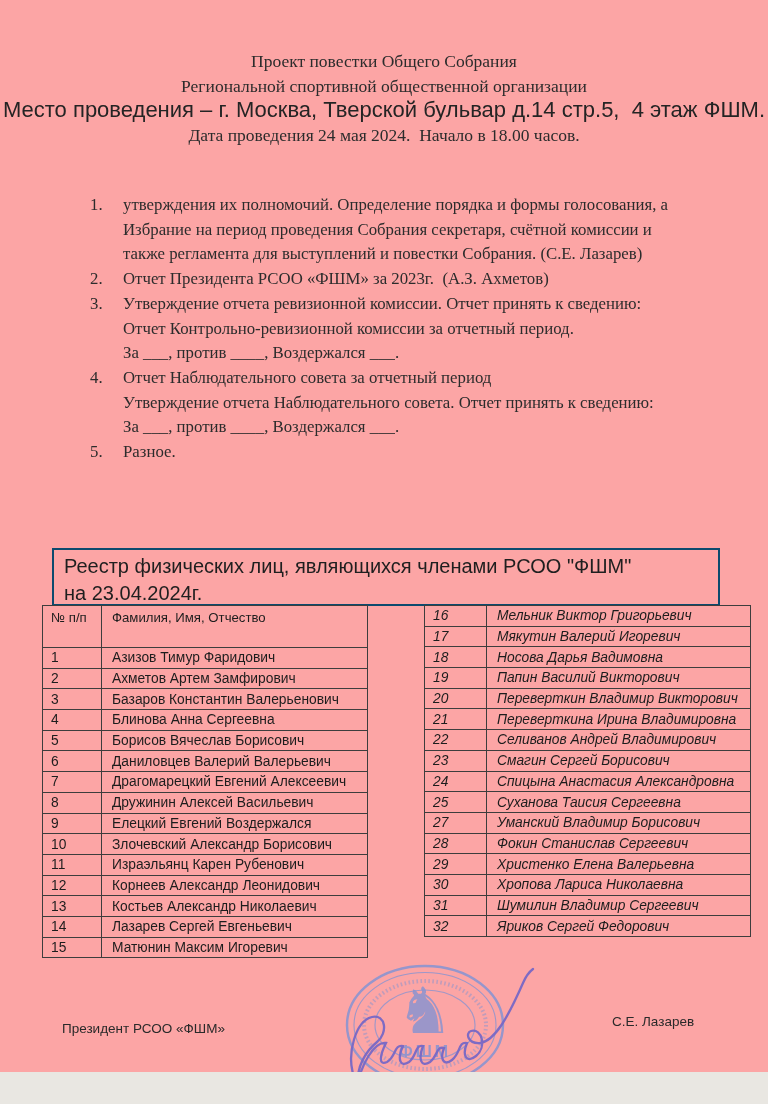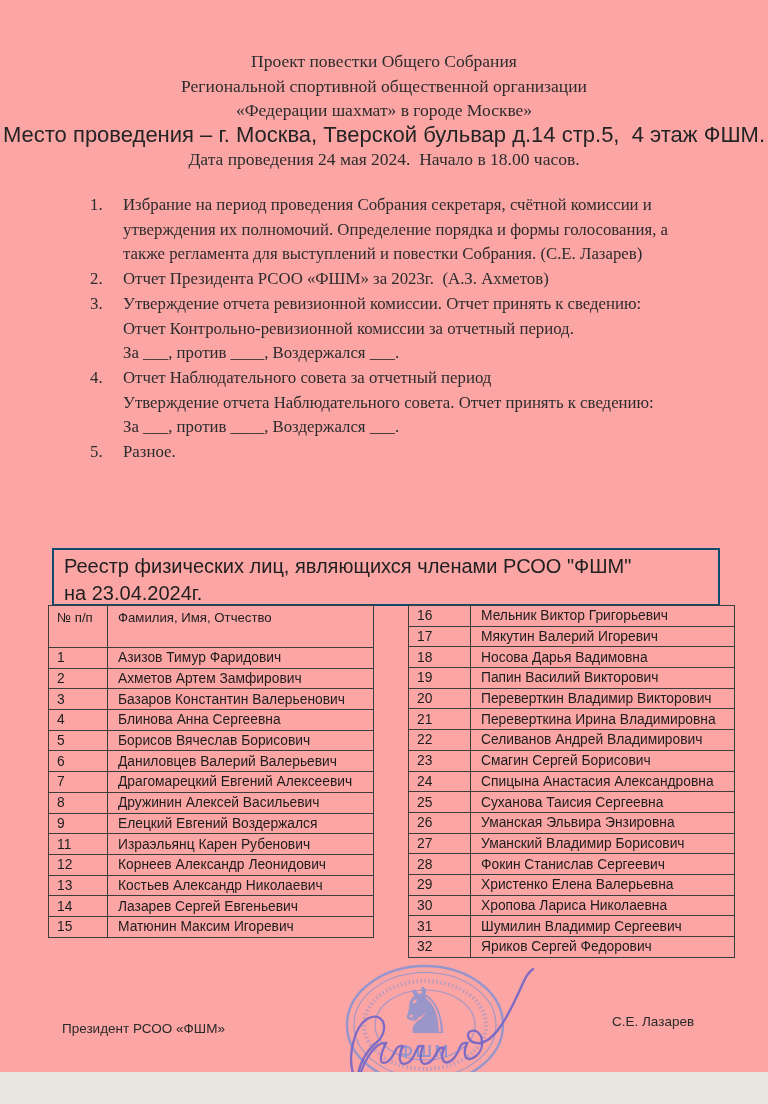--- a/index.html
+++ b/index.html
@@ -22,49 +22,48 @@
           border:2px solid #0c4a6e;padding:3px 0 0 10px;font-size:20px;line-height:26.5px;color:#1f1f1f;}
   
   table.members{position:absolute;border-collapse:collapse;table-layout:fixed;
           font-size:13.8px;color:#1d1d1d;background:transparent;}
   .members th,.members td{border:1.6px solid #3d3d3d;text-align:left;font-weight:normal;
           overflow:hidden;white-space:nowrap;padding:0 0 0 8px;}
   .members .c-name{padding-left:10px;}
   .members thead th{vertical-align:top;padding-top:4px;font-size:13.2px;}
   .members thead tr{height:42px;}
   .members tbody tr{height:20.7px;}
-  table.left{left:48px;top:605px;width:326px;}
-  table.right{left:408px;top:605px;width:327px;}
+  table.left{left:42px;top:605px;width:326px;}
+  table.right{left:424px;top:605px;width:327px;font-style:italic;}
   
   .footer-label{position:absolute;font-size:13.5px;color:#2a2a2a;white-space:nowrap;}
   .footer-left{left:62px;top:1021px;text-align:right;}
   .footer-right{left:612px;top:1014px;}
   .stamp{position:absolute;left:330px;top:945px;width:215px;height:159px;pointer-events:none;}
   .stamp text{font-family:"Liberation Sans",sans-serif;}
   .knight{font-family:"DejaVu Sans",sans-serif;}
 </style>
 </head>
 <body>
 
 <div class="page">
 
   <div class="doc-header">
     <div class="line serif">Проект повестки Общего Собрания</div>
     <div class="line serif">Региональной спортивной общественной организации</div>
-    <div class="line serif">«Федерации шахмат» в городе Москве»</div>
     <div class="line sansline">Место проведения – г. Москва, Тверской бульвар д.14 стр.5,  4 этаж ФШМ.</div>
     <div class="line serif">Дата проведения 24 мая 2024.  Начало в 18.00 часов.</div>
   </div>
 
   <ol class="agenda" id="agenda">
   <li class="agenda-item">
     <span class="a-num">1.</span>
     <span class="a-lines">
+          <div>утверждения их полномочий. Определение порядка и формы голосования, а</div>
           <div>Избрание на период проведения Собрания секретаря, счётной комиссии и</div>
-          <div>утверждения их полномочий. Определение порядка и формы голосования, а</div>
           <div>также регламента для выступлений и повестки Собрания. (С.Е. Лазарев)</div>
         </span>
   </li>
 
   <li class="agenda-item">
     <span class="a-num">2.</span>
     <span class="a-lines">
           <div>Отчет Президента РСОО «ФШМ» за 2023г.  (А.З. Ахметов)</div>
         </span>
   </li>
@@ -150,20 +149,24 @@
   <tr class="member-row">
     <td class="c-num">8</td>
     <td class="c-name">Дружинин Алексей Васильевич</td>
   </tr>
 
   <tr class="member-row">
     <td class="c-num">9</td>
     <td class="c-name">Елецкий Евгений Воздержался</td>
   </tr>
 
+  <tr class="member-row">
+    <td class="c-num">10</td>
+    <td class="c-name">Злочевский Александр Борисович</td>
+  </tr>
 
   <tr class="member-row">
     <td class="c-num">11</td>
     <td class="c-name">Израэльянц Карен Рубенович</td>
   </tr>
 
   <tr class="member-row">
     <td class="c-num">12</td>
     <td class="c-name">Корнеев Александр Леонидович</td>
   </tr>
@@ -234,24 +237,20 @@
   <tr class="member-row">
     <td class="c-num">24</td>
     <td class="c-name">Спицына Анастасия Александровна</td>
   </tr>
 
   <tr class="member-row">
     <td class="c-num">25</td>
     <td class="c-name">Суханова Таисия Сергеевна</td>
   </tr>
 
-  <tr class="member-row">
-    <td class="c-num">26</td>
-    <td class="c-name">Уманская Эльвира Энзировна</td>
-  </tr>
 
   <tr class="member-row">
     <td class="c-num">27</td>
     <td class="c-name">Уманский Владимир Борисович</td>
   </tr>
 
   <tr class="member-row">
     <td class="c-num">28</td>
     <td class="c-name">Фокин Станислав Сергеевич</td>
   </tr>

